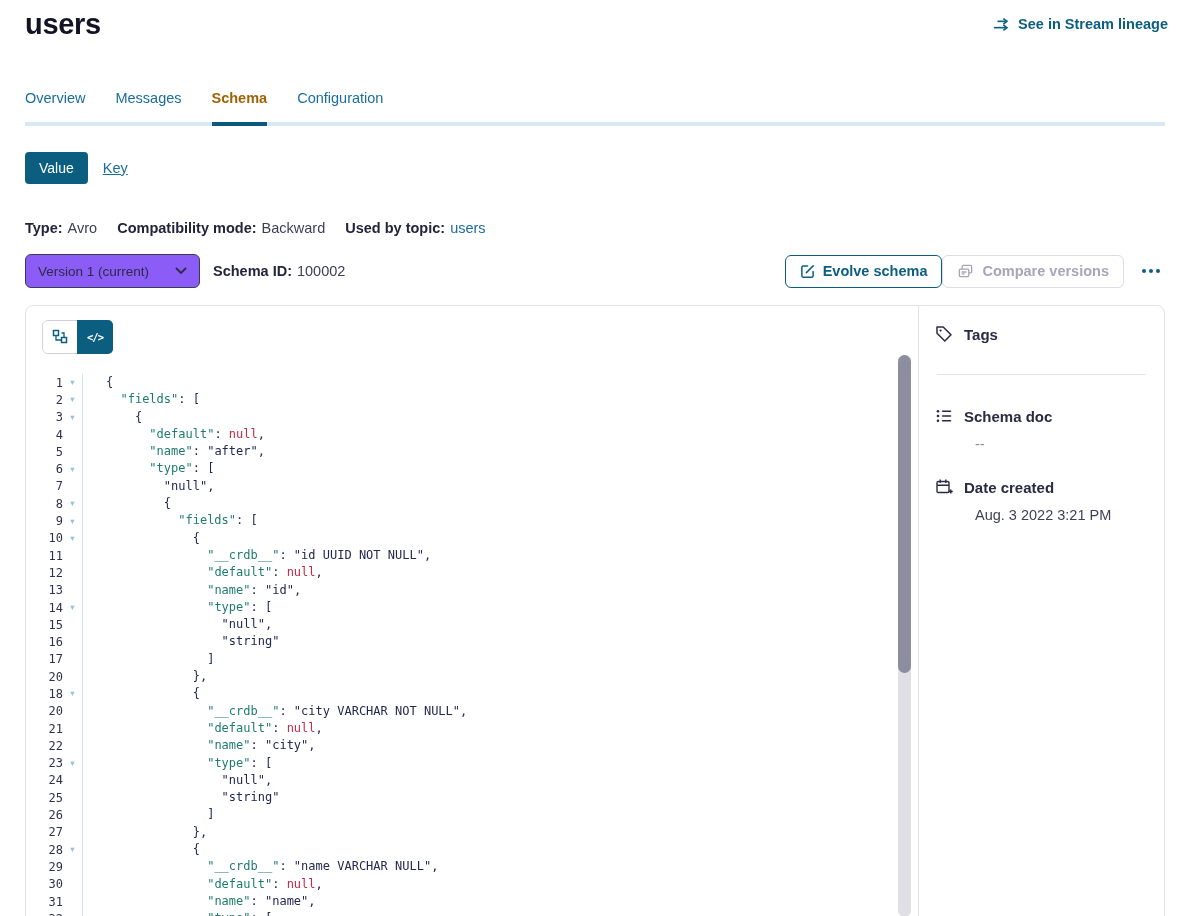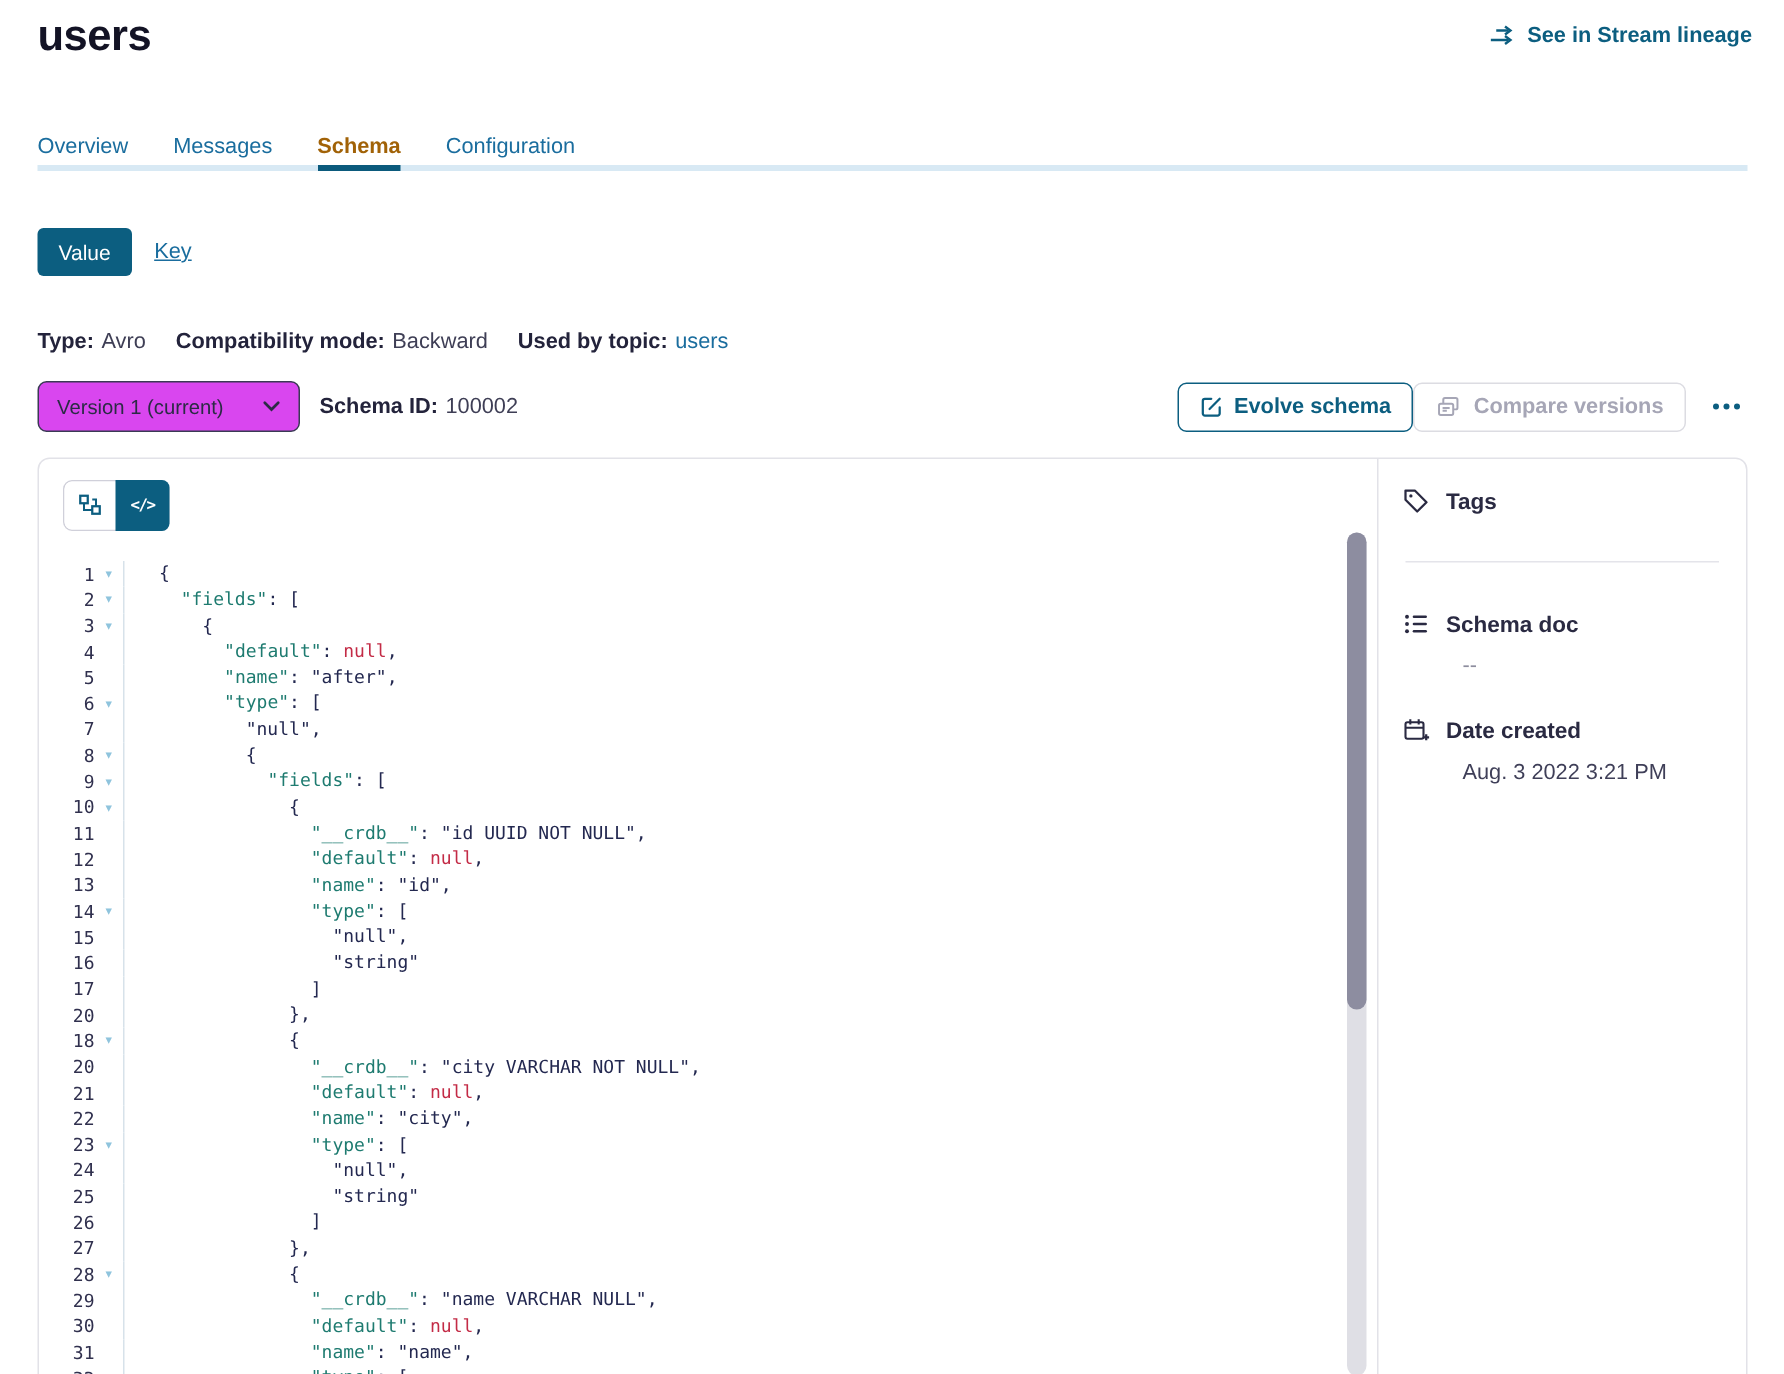--- a/index.html
+++ b/index.html
@@ -21,31 +21,31 @@
     color:var(--ink);
     overflow:hidden;
   }
   
   .page-title{
     position:absolute;left:25px;top:8px;
     font-size:29px;font-weight:700;color:#131325;letter-spacing:-.3px;
   }
   .lineage-link{
     position:absolute;right:21px;top:16px;
-    display:flex;align-items:flex-start;gap:7px;
+    display:flex;align-items:center;gap:7px;
     color:var(--teal);font-size:14.5px;font-weight:600;cursor:pointer;
   }
   
   .tabs{
     position:absolute;left:25px;right:24px;top:90px;
     display:flex;gap:30px;
     border-bottom:4px solid #d8e9f4;
   }
   .tab{
-    font-size:14.5px;color:var(--link);padding-bottom:4px;position:relative;cursor:pointer;
+    font-size:14.5px;color:var(--link);padding-bottom:16px;position:relative;cursor:pointer;
   }
   .tab.active{color:#a16207;font-weight:600;}
   .tab.active::after{
     content:"";position:absolute;left:0;right:0;bottom:-4px;height:4px;background:#0b5a7c;
   }
   
   .vk-row{position:absolute;left:25px;top:152px;display:flex;align-items:center;}
   .value-btn{
     background:var(--teal);color:#fff;font-size:14px;
     padding:8px 14px;border:none;border-radius:4px;cursor:pointer;
@@ -54,21 +54,21 @@
   .key-link{margin-left:15px;color:var(--link);font-size:14.5px;cursor:pointer;text-decoration:underline;}
   
   .meta-row{position:absolute;left:25px;top:220px;display:flex;gap:20px;font-size:14.5px;color:var(--ink2);}
   .meta-item b{color:var(--ink);font-weight:700;margin-right:5px;}
   .meta-item .link{color:var(--link);cursor:pointer;}
   
   .controls{position:absolute;left:25px;right:24px;top:254px;display:flex;align-items:center;}
   .version-select{
     width:175px;height:34px;border:1px solid #3a3a55;border-radius:6px;
     display:flex;align-items:center;justify-content:space-between;
-    padding:0 12px;font-size:13.5px;color:#2b2b45;background:#d946ef;cursor:pointer;
+    padding:0 12px;font-size:13.5px;color:#2b2b45;background:#8b5cf6;cursor:pointer;
   }
   .schema-id{margin-left:13px;font-size:14.5px;color:var(--ink2);}
   .schema-id b{color:var(--ink);font-weight:700;margin-right:5px;}
   .spacer{flex:1;}
   .btn{
     height:33px;display:flex;align-items:center;gap:8px;
     padding:0 14px;border-radius:6px;background:#fff;font-size:14.5px;
     font-family:inherit;cursor:pointer;
   }
   .btn-disabled{border:1px solid #dcdce2;color:#a6a6b6;font-weight:600;}

